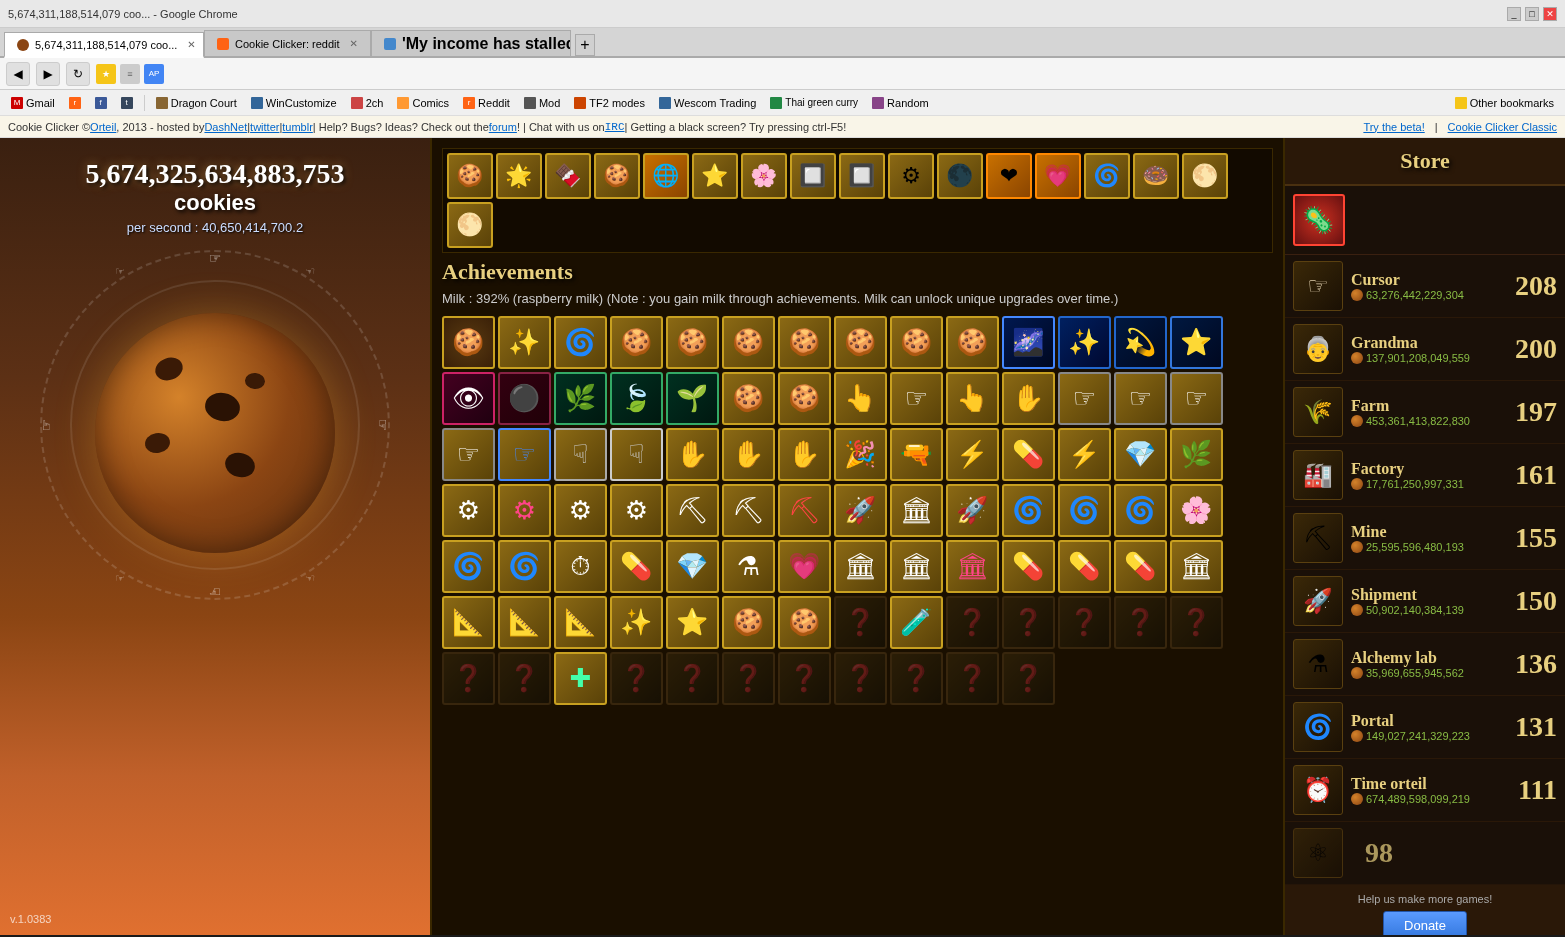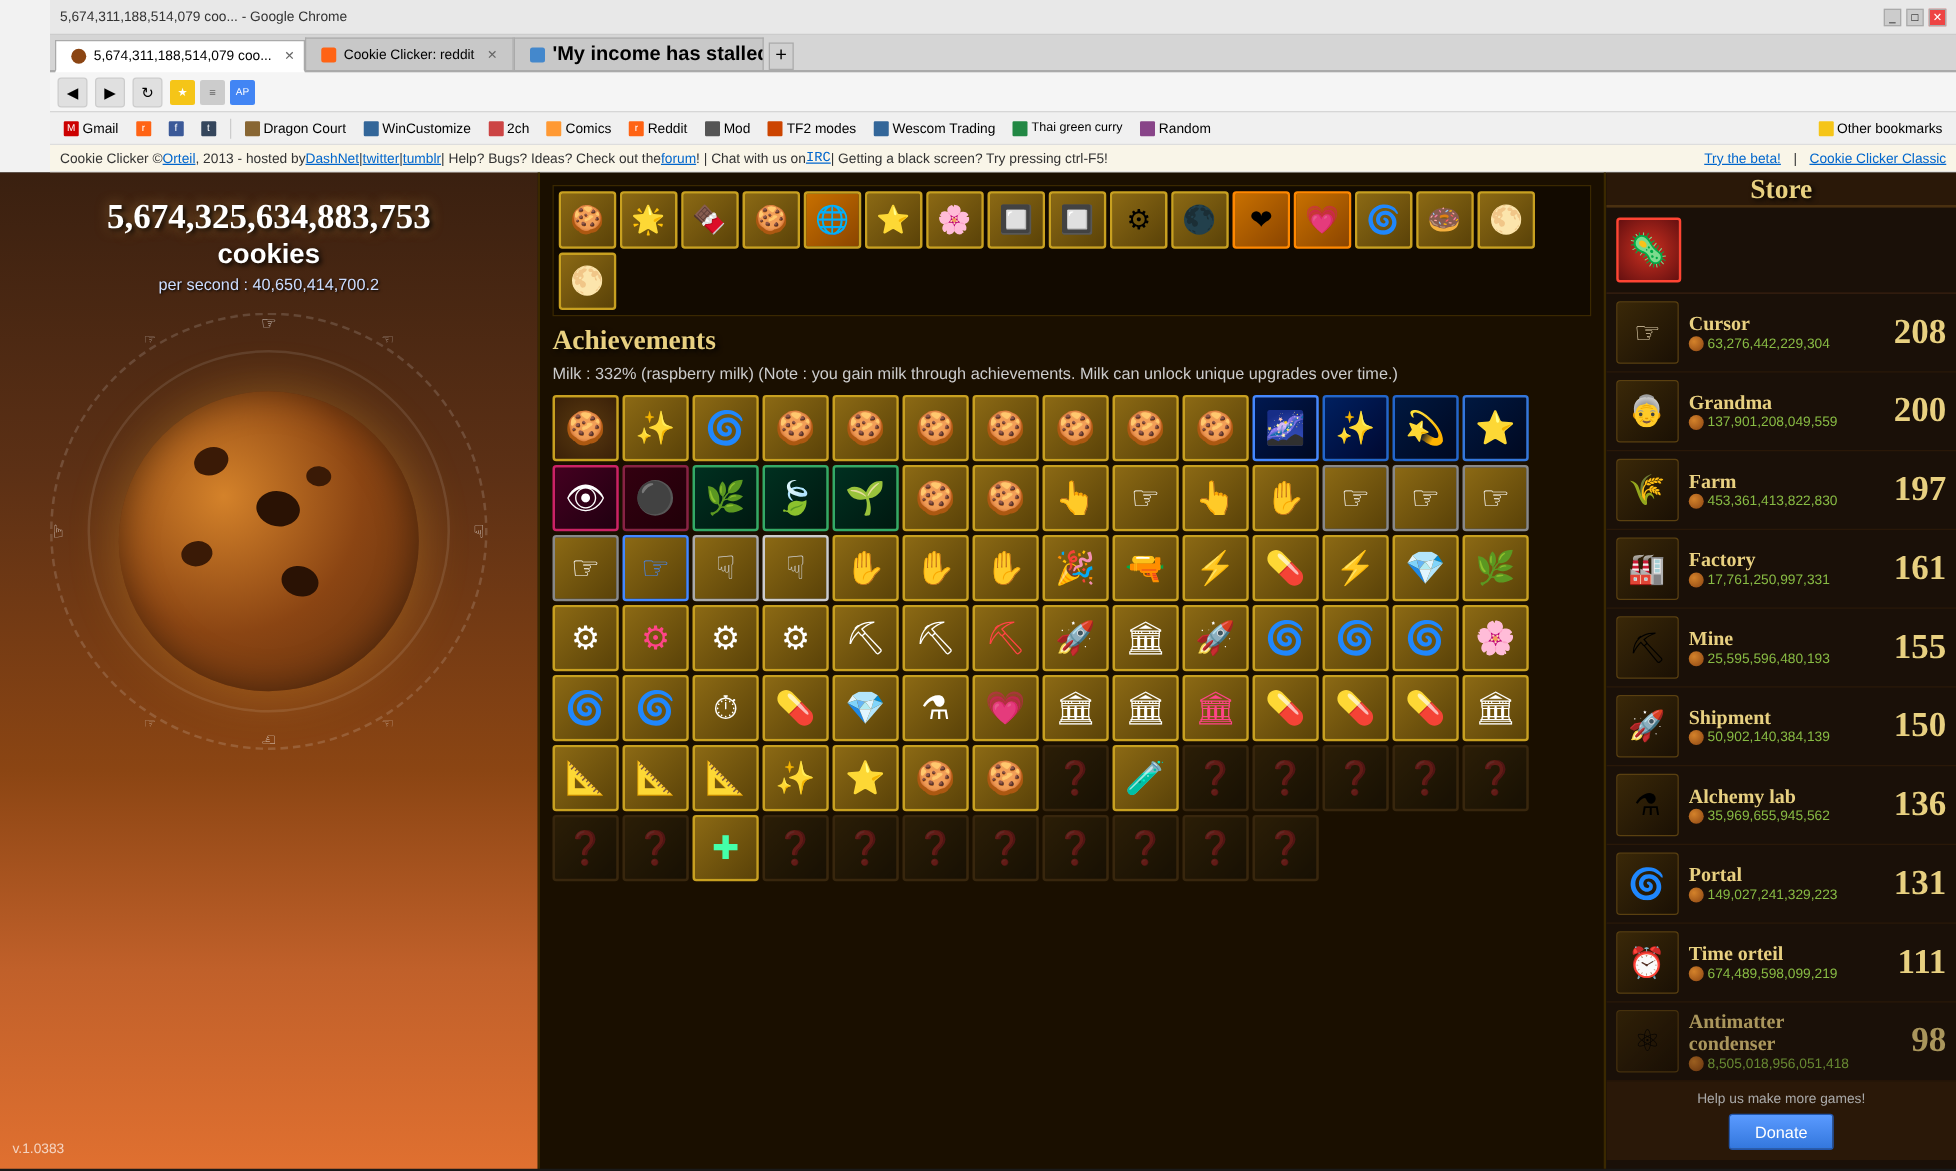--- a/index.html
+++ b/index.html
@@ -1,19 +1,19 @@
 <!DOCTYPE html>
 <html><head>
   <meta charset="utf-8">
   <style>
     * { margin: 0; padding: 0; box-sizing: border-box; }
     body { width: 1565px; height: 937px; overflow: hidden; font-family: Arial, sans-serif; background: #1a1a1a; }
 
     
-    .browser-chrome { background: #f2f2f2; width: 100%; padding-left: 40px; }
+    .browser-chrome { background: #f2f2f2; width: 100%; }
     .title-bar { background: #e8e8e8; height: 28px; display: flex; align-items: center; justify-content: space-between; padding: 0 8px; border-bottom: 1px solid #ccc; }
     .title-bar-left { display: flex; align-items: center; gap: 6px; }
     .window-controls { display: flex; gap: 4px; }
     .win-btn { width: 14px; height: 14px; background: #ccc; border: 1px solid #aaa; cursor: pointer; font-size: 9px; display: flex; align-items: center; justify-content: center; }
     .win-btn.minimize { }
     .win-btn.maximize { }
     .win-btn.close { background: #e44; color: white; }
 
     .tab-bar { background: #d5d5d5; height: 30px; display: flex; align-items: flex-end; padding: 0 4px; border-bottom: 2px solid #aaa; }
     .tab { height: 26px; padding: 0 12px; display: flex; align-items: center; gap: 6px; font-size: 11px; border: 1px solid #aaa; border-bottom: none; cursor: pointer; max-width: 200px; overflow: hidden; white-space: nowrap; text-overflow: ellipsis; }
@@ -59,21 +59,21 @@
     .achievements-title { font-size: 22px; font-weight: bold; color: #e8d080; font-family: Georgia, serif; margin-bottom: 6px; text-shadow: 2px 2px 4px #000; }
     .achievements-stats { font-size: 13px; color: #ccc; margin-bottom: 4px; }
     .achievements-milk { font-size: 13px; color: #ccc; margin-bottom: 10px; }
     .achievements-grid { display: flex; flex-wrap: wrap; gap: 3px; }
     .ach-item { width: 53px; height: 53px; background: linear-gradient(135deg, #6b4a10, #3a2808); border: 2px solid #8b6020; border-radius: 3px; display: flex; align-items: center; justify-content: center; font-size: 26px; cursor: pointer; }
     .ach-item.unlocked { border-color: #c8a020; background: linear-gradient(135deg, #8b6914, #5a4208); }
     .ach-item.locked { filter: brightness(0.4); }
 
     
     .right-panel { width: 280px; background: #1a1008; overflow-y: auto; }
-    .store-header { background: #2a1808; text-align: center; border-bottom: 2px solid #4a3010; }
+    .store-header { background: #2a1808; padding: 10px; text-align: center; border-bottom: 2px solid #4a3010; }
     .store-title { color: #e8d080; font-size: 22px; font-weight: bold; font-family: Georgia, serif; text-shadow: 2px 2px 4px #000; }
     .store-special { padding: 8px; border-bottom: 1px solid #3a2010; }
     .special-item { width: 52px; height: 52px; background: linear-gradient(135deg, #8b2010, #5a1008); border: 2px solid #cc3020; border-radius: 3px; display: inline-flex; align-items: center; justify-content: center; font-size: 28px; cursor: pointer; }
 
     .store-item { display: flex; align-items: center; padding: 6px 8px; border-bottom: 1px solid #2a1808; cursor: pointer; position: relative; }
     .store-item-icon { width: 50px; height: 50px; border-radius: 3px; display: flex; align-items: center; justify-content: center; font-size: 28px; flex-shrink: 0; overflow: hidden; }
     .store-item-info { flex: 1; padding: 0 8px; }
     .store-item-name { color: #e8d080; font-size: 16px; font-weight: bold; font-family: Georgia, serif; }
     .store-item-cost { color: #88bb44; font-size: 11px; display: flex; align-items: center; gap: 3px; }
     .store-item-count { color: #e8d080; font-size: 28px; font-weight: bold; font-family: Georgia, serif; min-width: 50px; text-align: right; }
@@ -277,21 +277,21 @@
       <div class="upgrade-item" style="background: linear-gradient(135deg,#c87000,#8b4500); border-color:#ff8800;">❤</div>
       <div class="upgrade-item" style="background: linear-gradient(135deg,#c87000,#8b4500); border-color:#ff8800;">💗</div>
       <div class="upgrade-item" style="background: linear-gradient(135deg,#8b6914,#5a4208);">🌀</div>
       <div class="upgrade-item" style="background: linear-gradient(135deg,#8b6914,#5a4208);">🍩</div>
       <div class="upgrade-item" style="background: linear-gradient(135deg,#8b6914,#5a4208);">🌕</div>
       <div class="upgrade-item" style="background: linear-gradient(135deg,#8b6914,#5a4208);">🌕</div>
     </div>
 
     <div class="achievements-section">
       <div class="achievements-title">Achievements</div>
-      <div class="achievements-milk">Milk : 332% (raspberry milk) (Note : you gain milk through achievements. Milk can unlock unique upgrades over time.)</div>
+      <div class="achievements-milk">Milk : 392% (raspberry milk) (Note : you gain milk through achievements. Milk can unlock unique upgrades over time.)</div>
 
       <div class="achievements-grid">
 
         <div class="ach-item unlocked" style="background: radial-gradient(circle,#5a3a10,#3a2008);">🍪</div>
         <div class="ach-item unlocked">✨</div>
         <div class="ach-item unlocked">🌀</div>
         <div class="ach-item unlocked">🍪</div>
         <div class="ach-item unlocked">🍪</div>
         <div class="ach-item unlocked">🍪</div>
         <div class="ach-item unlocked">🍪</div>
@@ -530,27 +530,20 @@
           <span>674,489,598,099,219</span>
         </div>
       </div>
       <div class="store-item-count">111</div>
     </div>
 
     <div class="store-item" style="opacity:0.7;">
       <div class="store-item-icon" style="background: linear-gradient(135deg,#3a2808,#1a1004); border:1px solid #5a4010;">
         <span style="font-size:24px;">⚛</span>
       </div>
-      <div class="store-item-info">
-        <div class="store-item-name">Antimatter condenser</div>
-        <div class="store-item-cost">
-          <span class="cost-cookie"></span>
-          <span>8,505,018,956,051,418</span>
-        </div>
-      </div>
       <div class="store-item-count">98</div>
     </div>
 
     <div class="donate-bar">
       <div class="help-text">Help us make more games!</div>
       <button class="donate-btn">Donate</button>
     </div>
   </div>
 
 </div>

